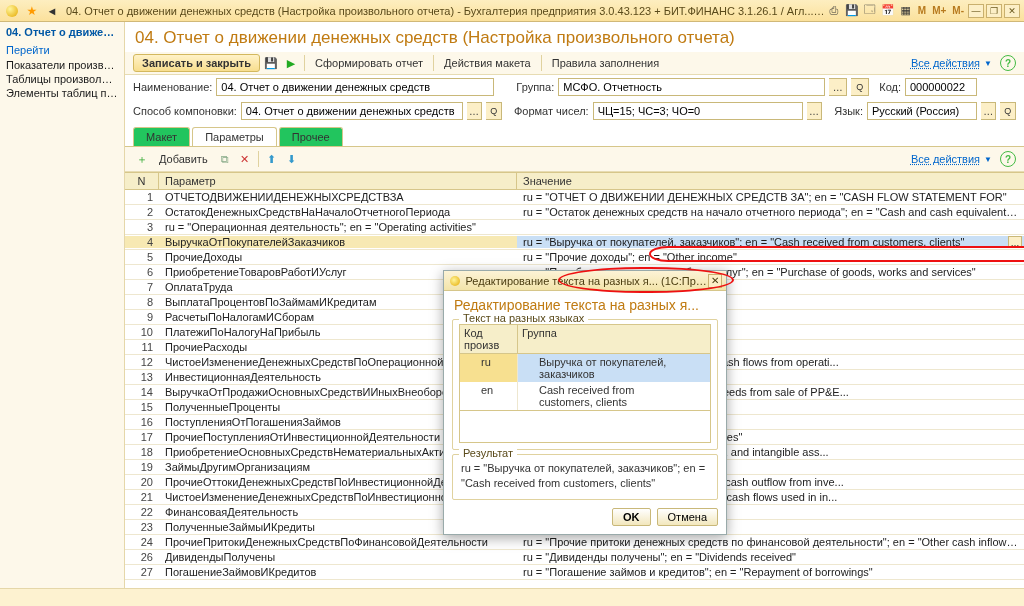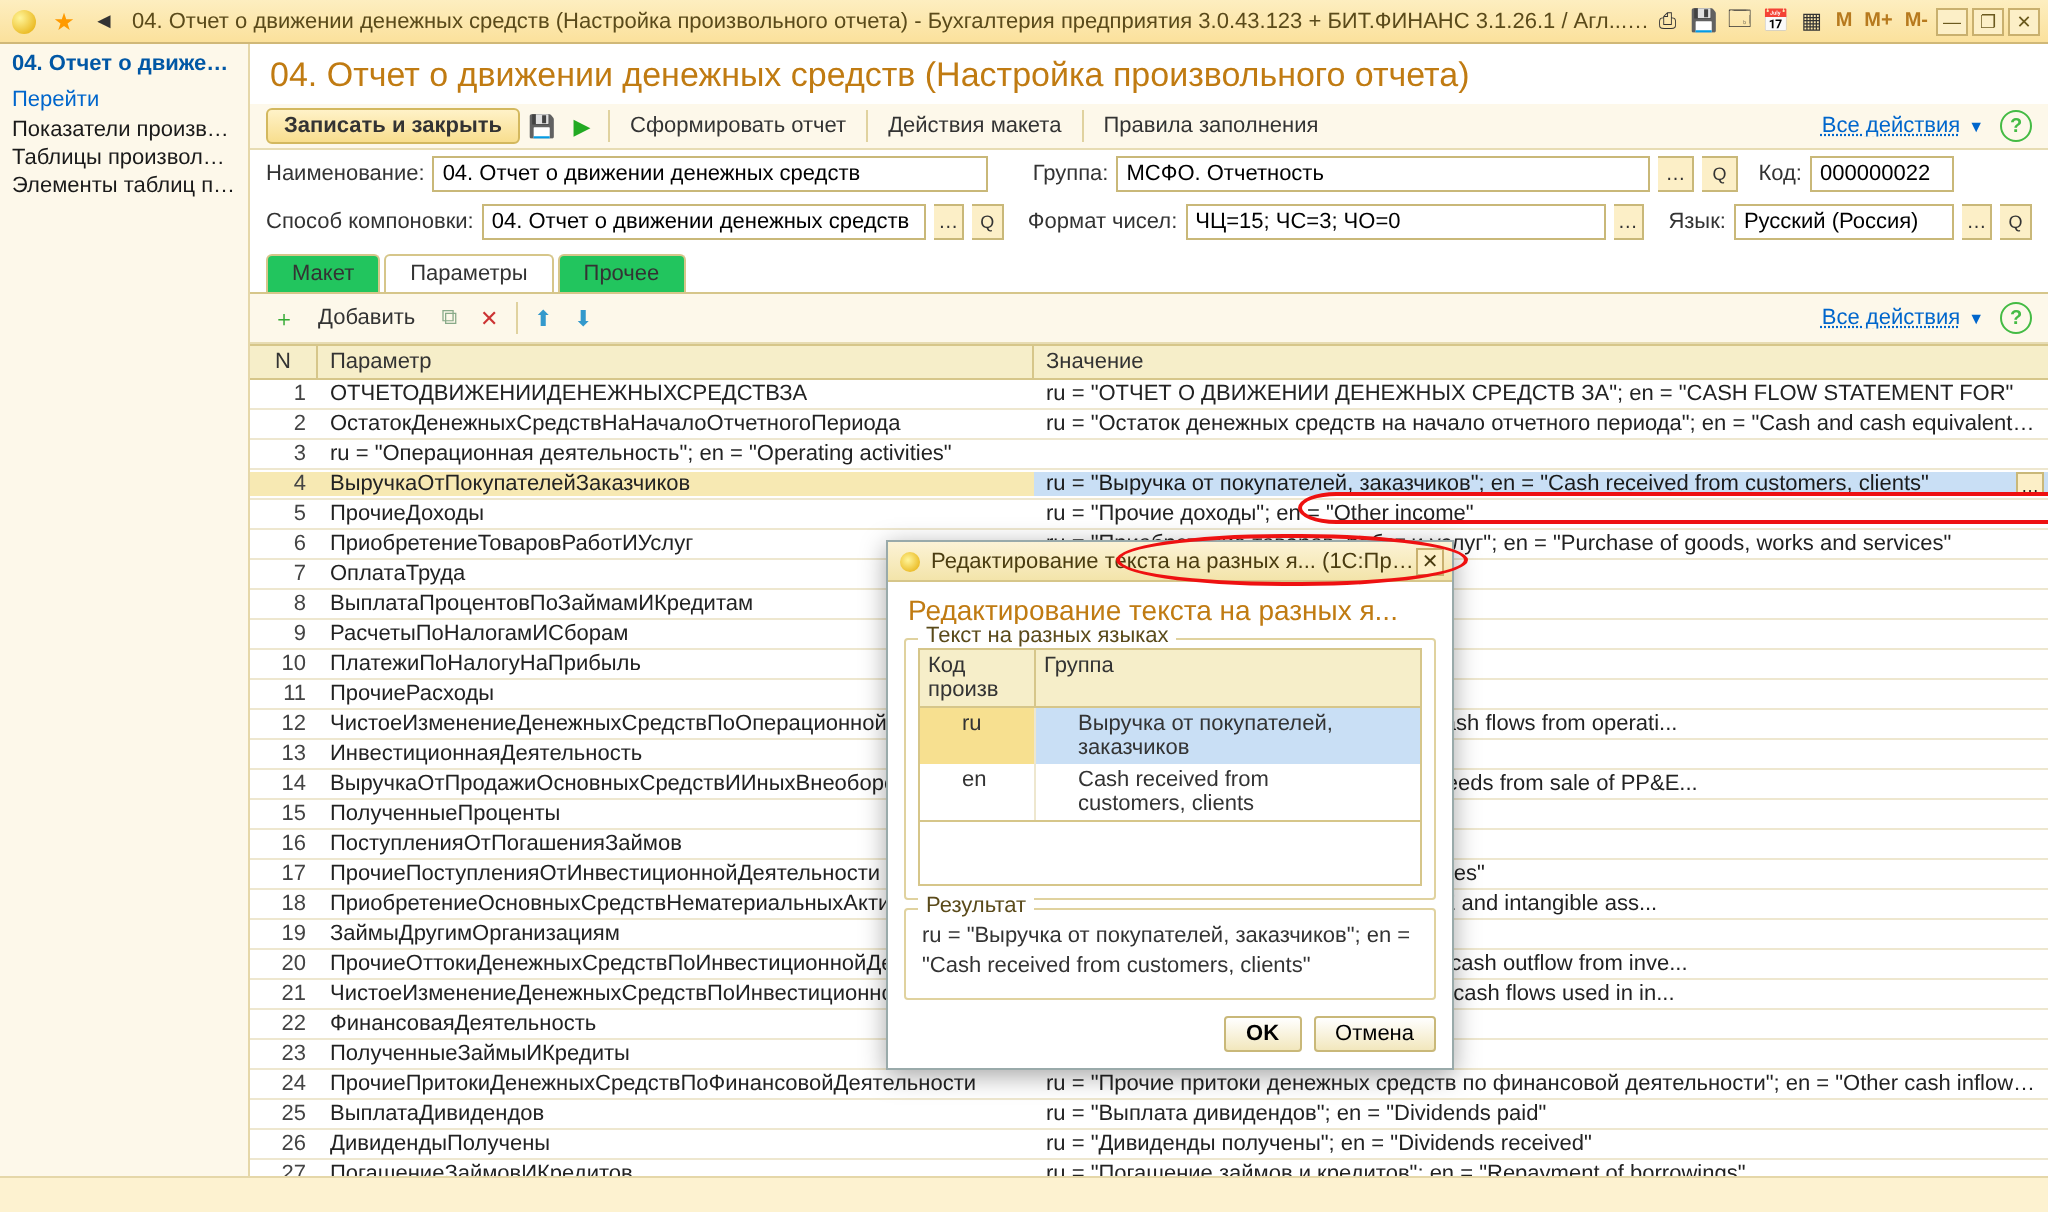--- a/index.html
+++ b/index.html
@@ -294,25 +294,20 @@
           <div class="c-n">23</div>
           <div class="c-p">ПолученныеЗаймыИКредиты</div>
           <div class="c-v">eeds from borrowings"</div>
         </div>
         <div class="row">
           <div class="c-n">24</div>
           <div class="c-p">ПрочиеПритокиДенежныхСредствПоФинансовойДеятельности</div>
           <div class="c-v">ru = "Прочие притоки денежных средств по финансовой деятельности"; en = "Other cash inflow from fina...</div>
         </div>
         <div class="row">
-          <div class="c-n">25</div>
-          <div class="c-p">ВыплатаДивидендов</div>
-          <div class="c-v">ru = "Выплата дивидендов"; en = "Dividends paid"</div>
-        </div>
-        <div class="row">
           <div class="c-n">26</div>
           <div class="c-p">ДивидендыПолучены</div>
           <div class="c-v">ru = "Дивиденды получены"; en = "Dividends received"</div>
         </div>
         <div class="row">
           <div class="c-n">27</div>
           <div class="c-p">ПогашениеЗаймовИКредитов</div>
           <div class="c-v">ru = "Погашение займов и кредитов"; en = "Repayment of borrowings"</div>
         </div>
       </div>

